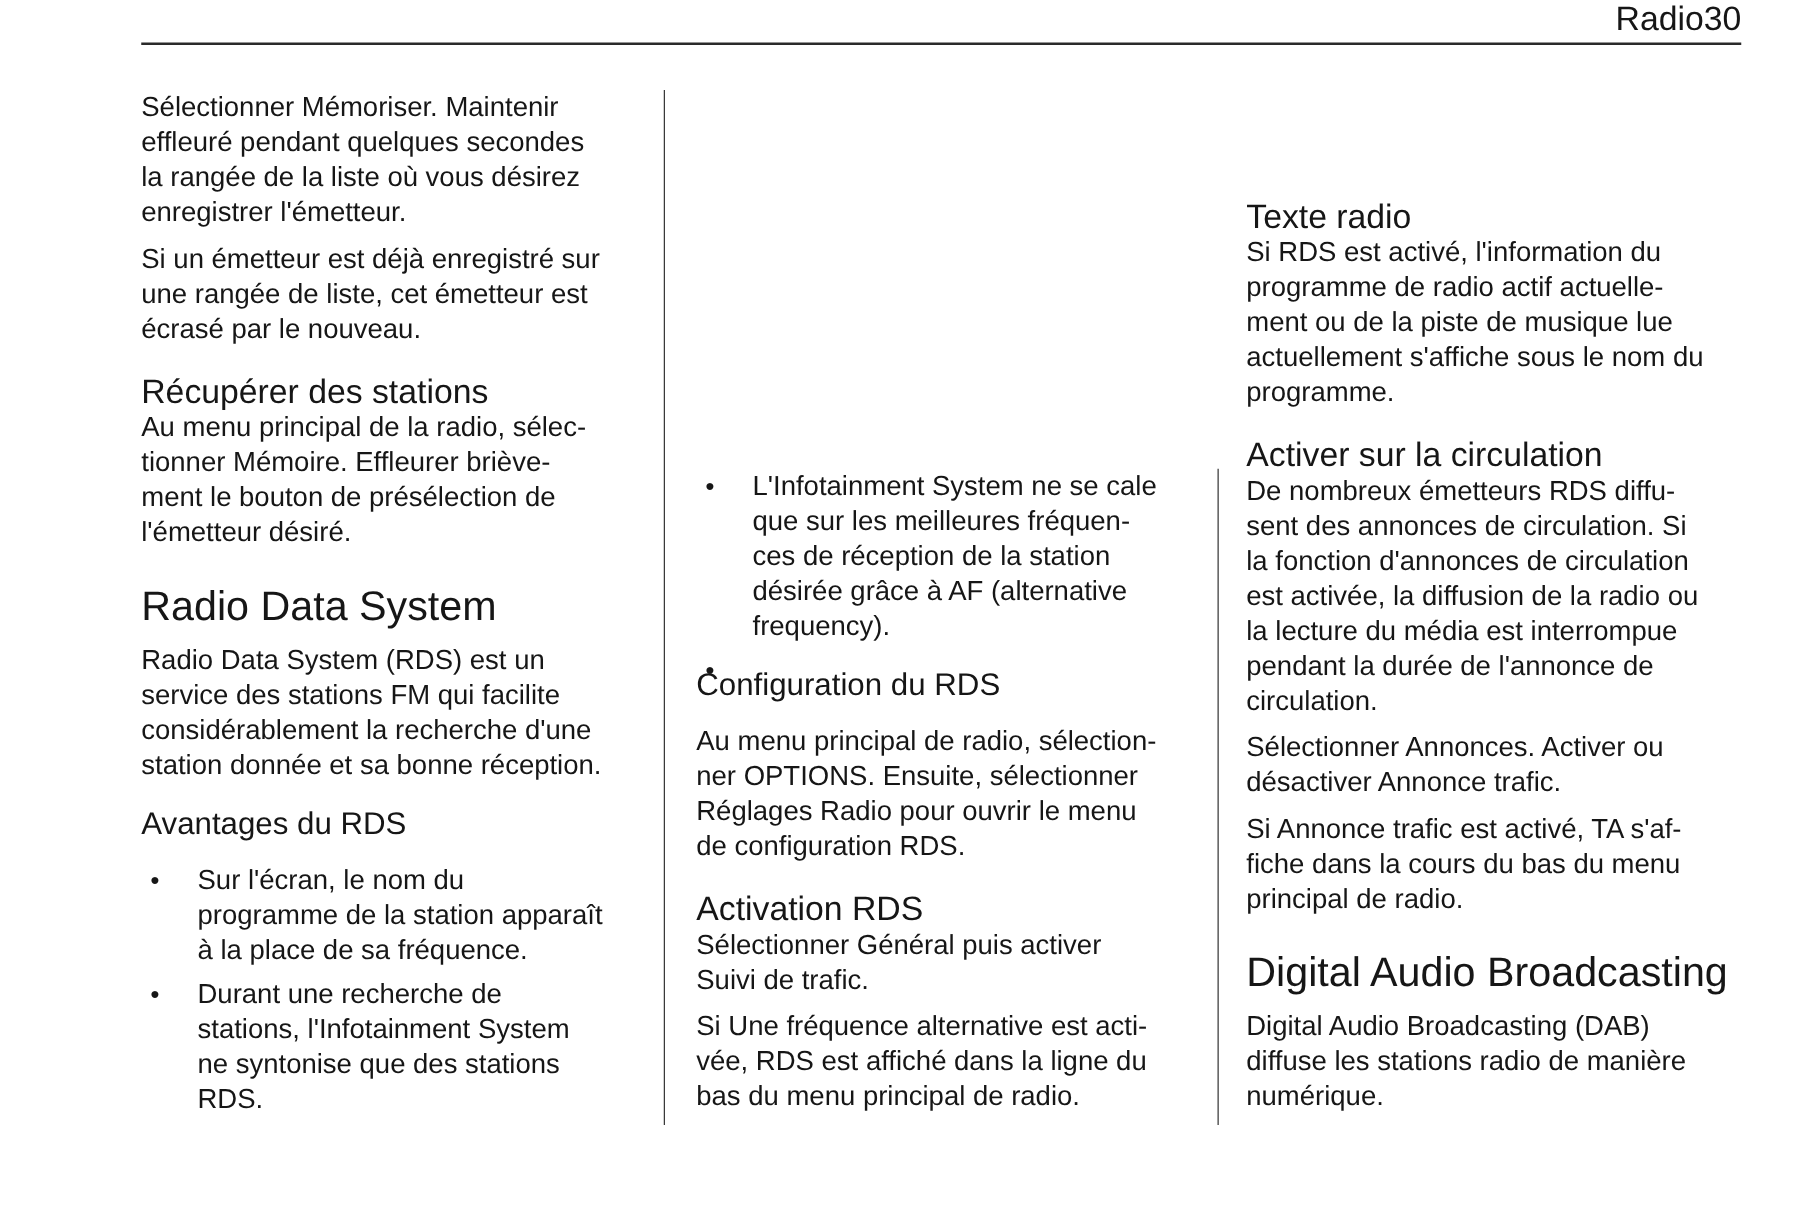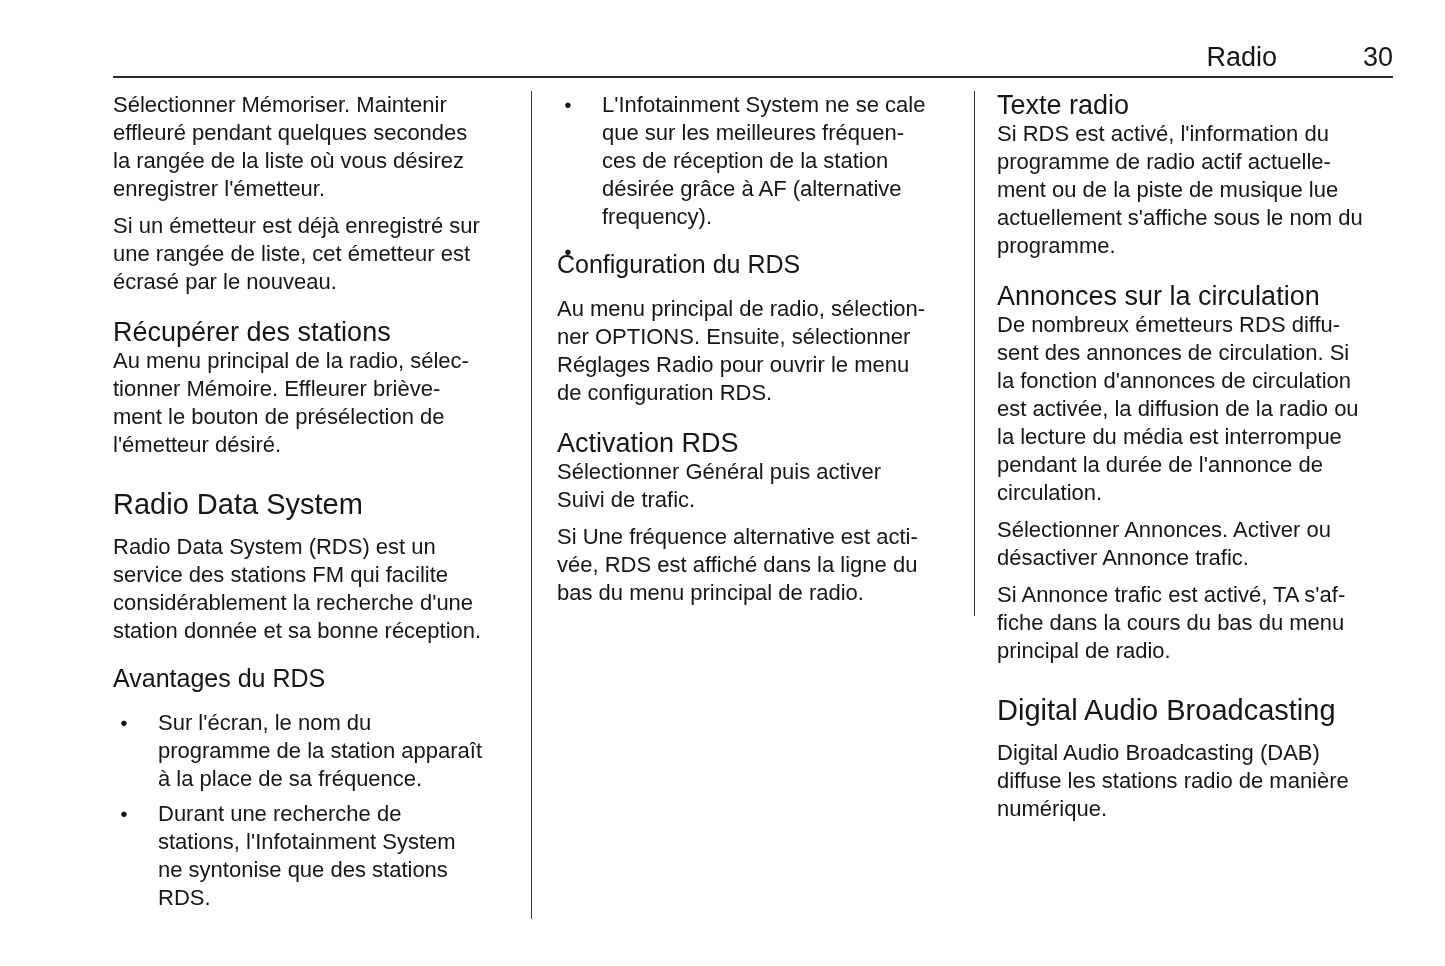--- a/index.html
+++ b/index.html
@@ -15,36 +15,34 @@
   .page {
     box-sizing: border-box;
     width: 1445px;
     height: 966px;
     padding: 0 52px 0 113px;
   }
   .page-header {
     display: flex;
     justify-content: flex-end;
     align-items: baseline;
-    gap: 86px;
-    padding-top: 42px;
     font-size: 27px;
     line-height: 30px;
     font-weight: 400;
   }
   .header-rule {
     border: none;
     border-top: 2px solid #2a2a2a;
     margin: 4px 0 0 0;
   }
   .columns {
     display: flex;
-    margin-top: 13px;
+    margin-top: 36px;
     min-height: 828px;
-    align-items: flex-start;
+    align-items: flex-end;
   }
   .col {
     box-sizing: border-box;
   }
   .col-1 {
     width: 419px;
     padding-right: 20px;
     border-right: 1.5px solid #3a3a3a;
   }
   .col-2 {
@@ -57,21 +55,21 @@
     width: 418px;
     padding-left: 22px;
   }
   .col p {
     margin: 0 0 9px 0;
     font-size: 22px;
     line-height: 28px;
     white-space: pre-line;
   }
   .col h1 {
-    font-size: 29px;
+    font-size: 33px;
     line-height: 34px;
     font-weight: 400;
     margin: 28px 0 12px 0;
     white-space: pre-line;
   }
   .col h2 {
     font-size: 25px;
     line-height: 30px;
     font-weight: 400;
     margin: 18px 0 16px 0;
@@ -166,21 +164,21 @@
 vée, RDS est affiché dans la ligne du
 bas du menu principal de radio.</p>
       </section>
     <section class="col col-3">
         <h3>Texte radio</h3>
         <p>Si RDS est activé, l'information du
 programme de radio actif actuelle-
 ment ou de la piste de musique lue
 actuellement s'affiche sous le nom du
 programme.</p>
-        <h3>Annonces sur la circulation</h3>
+        <h3>Activer sur la circulation</h3>
         <p>De nombreux émetteurs RDS diffu-
 sent des annonces de circulation. Si
 la fonction d'annonces de circulation
 est activée, la diffusion de la radio ou
 la lecture du média est interrompue
 pendant la durée de l'annonce de
 circulation.</p>
         <p>Sélectionner Annonces. Activer ou
 désactiver Annonce trafic.</p>
         <p>Si Annonce trafic est activé, TA s'af-

